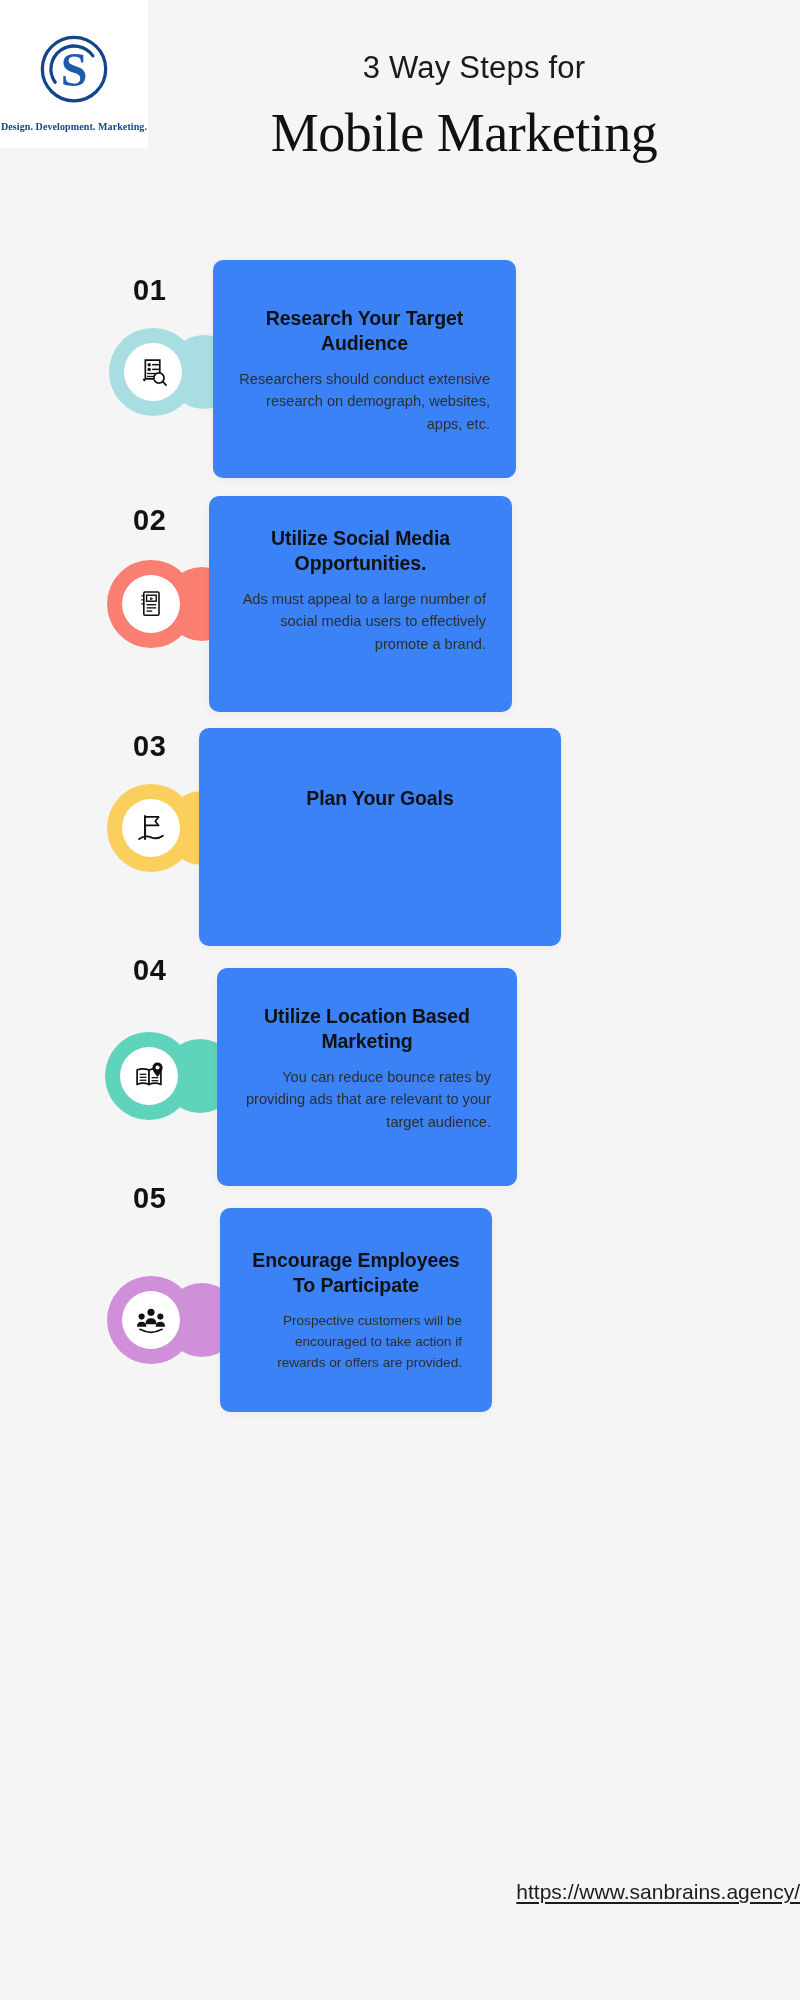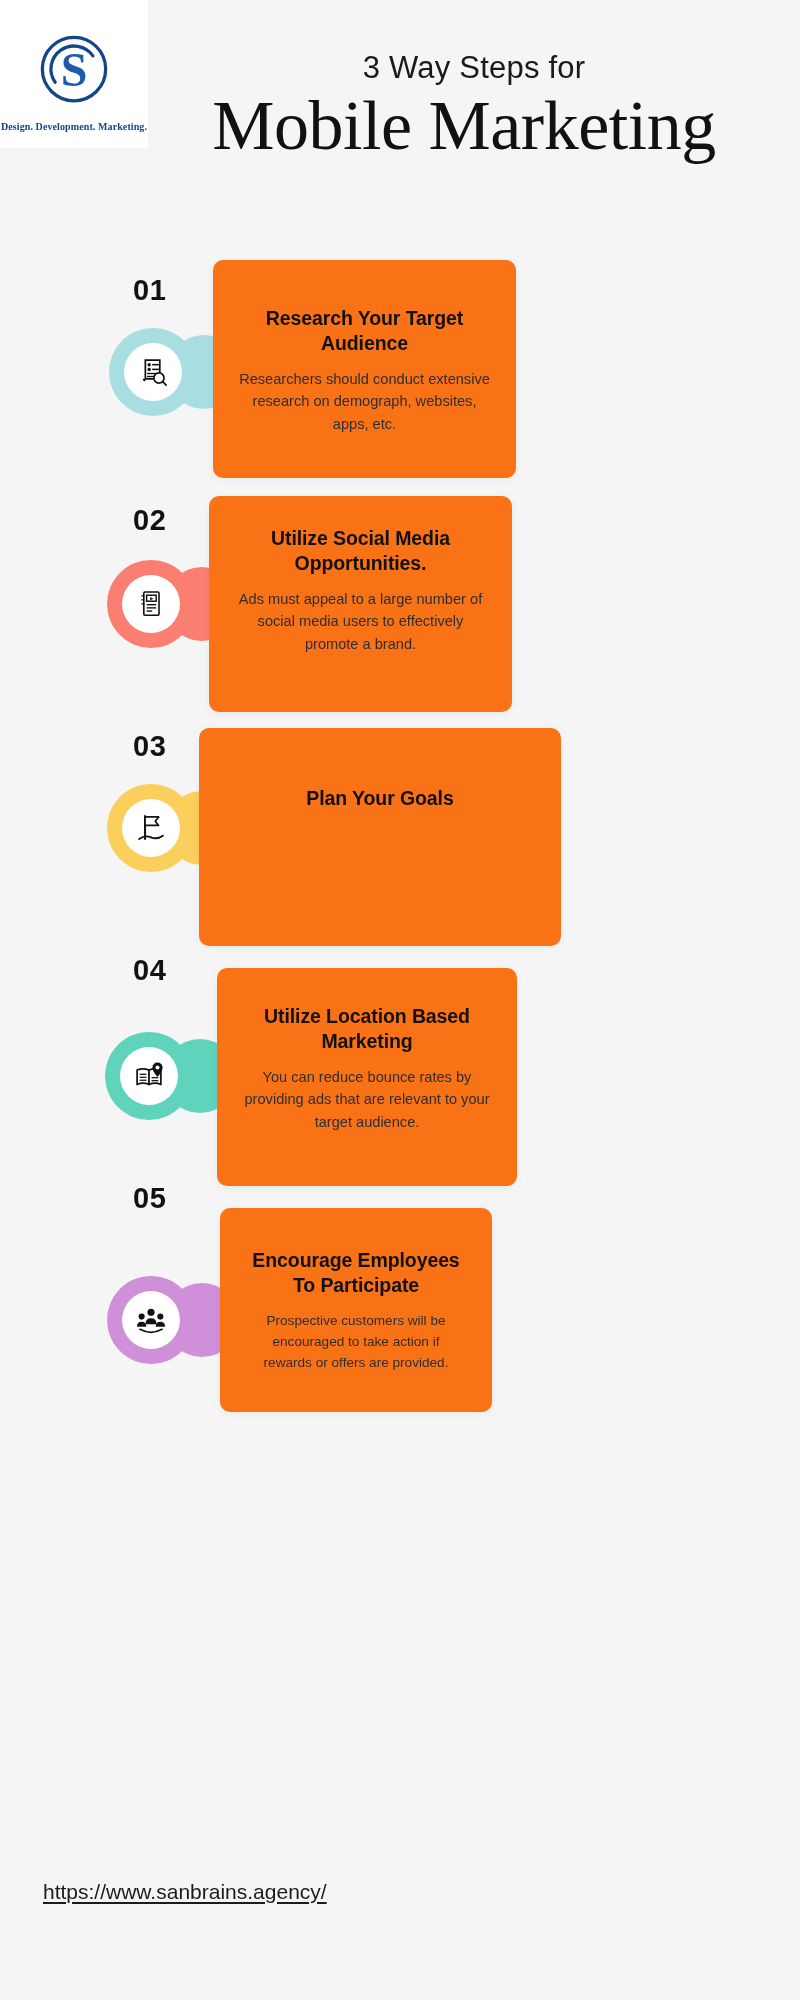--- a/index.html
+++ b/index.html
@@ -49,26 +49,26 @@
   .header-kicker {
     font-family: "Liberation Sans", sans-serif;
     font-size: 31px;
     font-weight: 400;
     color: #1a1a1a;
     letter-spacing: .2px;
     line-height: 1;
   }
   .header-title {
     font-family: "Liberation Serif", serif;
-    font-size: 70px;
+    font-size: 54px;
     font-weight: 400;
     color: #111111;
     letter-spacing: -0.5px;
     line-height: 1.12;
-    margin-top: 4px;
+    margin-top: 20px;
     margin-left: -20px;
   }
 
   
   .steps { position: absolute; left: 0; top: 0; width: 800px; }
 
   .step {
     position: absolute;
     left: 0;
     width: 800px;
@@ -106,49 +106,49 @@
     border-radius: 50%;
     background: #ffffff;
     display: flex;
     align-items: center;
     justify-content: center;
   }
   .ring-inner svg { display: block; }
 
   .card {
     position: absolute;
-    background: #f97316;
+    background: #3b82f6;
     border-radius: 10px;
     box-shadow: 0 2px 10px rgba(0,0,0,0.045);
     text-align: center;
     padding: 0 26px;
   }
   .card-title {
     font-size: 19.5px;
     font-weight: 800;
     color: #111111;
     line-height: 1.3;
     letter-spacing: -.1px;
   }
   .card-body {
     font-size: 14.6px;
     font-weight: 400;
     color: #2e2e2e;
     line-height: 1.55;
     margin-top: 11px;
+    text-align: right;
   }
 
   
   .footer {
     position: absolute;
     left: 0;
     top: 1880px;
     width: 800px;
-    text-align: left;
-    padding-left: 43px;
+    text-align: right;
   }
   .footer-link {
     font-size: 21px;
     color: #1c1c1c;
     text-decoration: underline;
     text-underline-offset: 3px;
     font-family: "Liberation Sans", sans-serif;
   }
 </style>
 </head>

